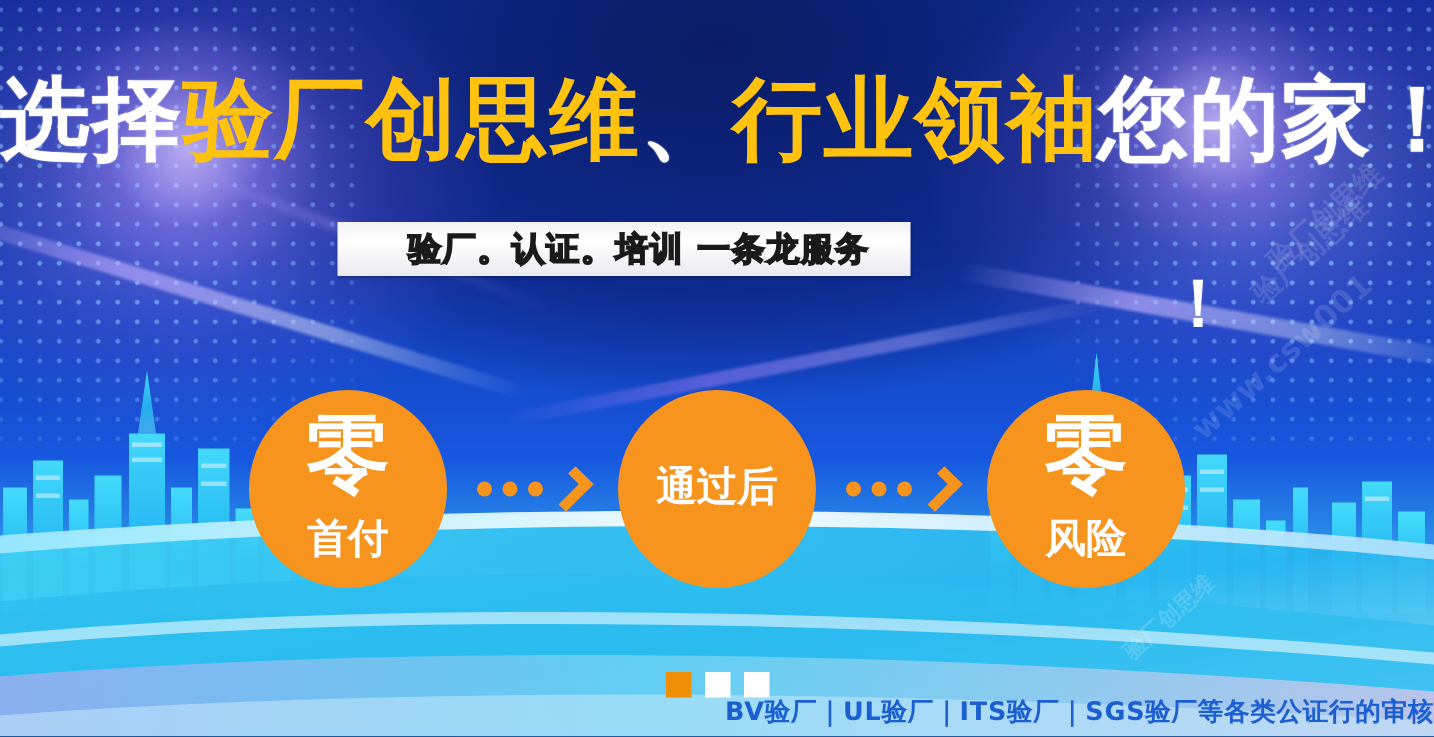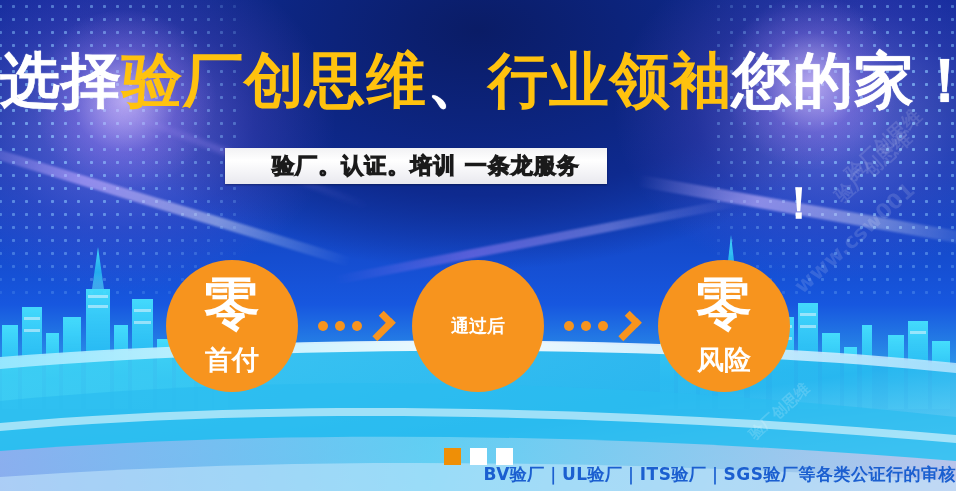--- a/index.html
+++ b/index.html
@@ -71,21 +71,21 @@
     font-weight:bold;line-height:1;}
 
   
   #circle-row{position:absolute;left:0;top:258px;width:956px;height:135px;
     display:flex;align-items:center;justify-content:center;gap:20px;}
   .circle{width:132px;height:132px;border-radius:50%;background:#f7941e;
     display:flex;flex-direction:column;align-items:center;justify-content:center;
     color:#ffffff;flex:0 0 auto;}
   .circle .big{font-size:56px;font-weight:bold;line-height:.95;}
   .circle .small{font-size:27px;font-weight:bold;line-height:1.05;margin-top:16px;}
-  .circle .two{font-size:18px;font-weight:bold;line-height:1.2;text-align:center;}
+  .circle .two{font-size:27px;font-weight:bold;line-height:1.2;text-align:center;}
   .arrow{flex:0 0 auto;display:flex;align-items:center;gap:7px;width:74px;}
   .arrow .dot{width:10px;height:10px;border-radius:50%;background:#f7941e;}
   .arrow .chev{width:17px;height:26px;margin-left:3px;
     border-right:7px solid #f7941e;border-top:7px solid #f7941e;
     transform:rotate(45deg);}
 
   
   #indicators{position:absolute;left:0;top:448px;width:956px;
     display:flex;justify-content:center;gap:9px;}
   .ind{width:17px;height:17px;background:#ffffff;}

